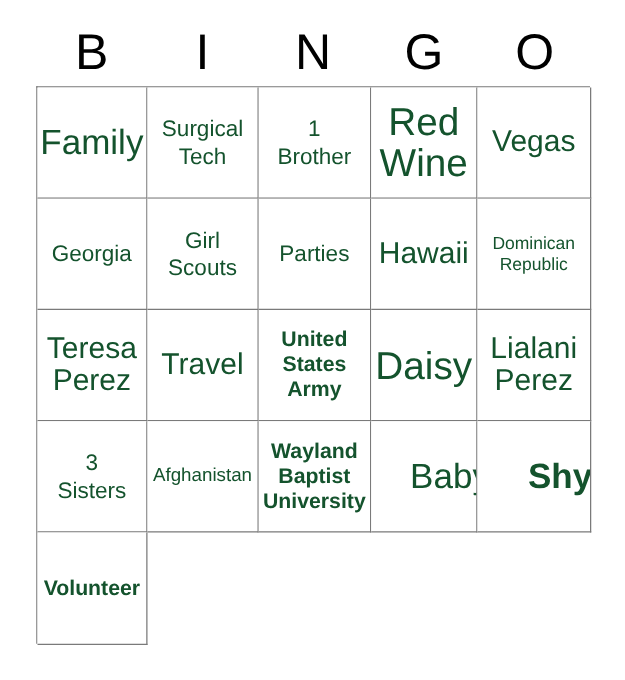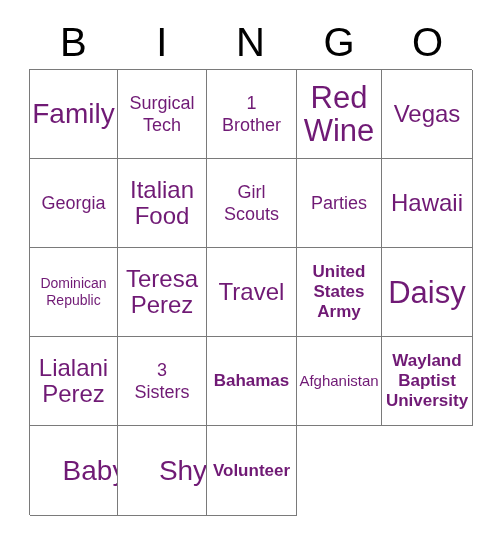--- a/index.html
+++ b/index.html
@@ -68,21 +68,21 @@
     align-items: center;
     justify-content: center;
     text-align: center;
     overflow: hidden;
     padding: 0 1px;
   }
   .cell-text {
     display: block;
     width: 100%;
     text-align: center;
-    color: #701a75;
+    color: #14532d;
     white-space: pre-line;
     word-break: normal;
   }
 
   
   .fs-xxl .cell-text { font-size: 28px; line-height: 40px; margin-left: 42px; }
   .fs-xl  .cell-text { font-size: 31px; line-height: 33px; }
   .fs-l   .cell-text { font-size: 28px; line-height: 30px; }
   .fs-m   .cell-text { font-size: 24px; line-height: 26px; }
   .fs-s   .cell-text { font-size: 18px; line-height: 22px; }
@@ -119,24 +119,20 @@
       <div class="cell fs-xl" style="border-right-color: rgb(122, 122, 122); border-bottom-color: rgb(122, 122, 122);">
         <span class="cell-text">Red
 Wine</span>
       </div>
       <div class="cell fs-m" style="border-right-color: rgb(122, 122, 122); border-bottom-color: rgb(122, 122, 122);">
         <span class="cell-text">Vegas</span>
       </div>
       <div class="cell fs-s" style="border-right-color: rgb(122, 122, 122); border-bottom-color: rgb(122, 122, 122);">
         <span class="cell-text">Georgia</span>
       </div>
-      <div class="cell fs-m" style="border-right-color: rgb(122, 122, 122); border-bottom-color: rgb(122, 122, 122);">
-        <span class="cell-text">Italian
-Food</span>
-      </div>
       <div class="cell fs-s" style="border-right-color: rgb(122, 122, 122); border-bottom-color: rgb(122, 122, 122);">
         <span class="cell-text">Girl
 Scouts</span>
       </div>
       <div class="cell fs-s" style="border-right-color: rgb(122, 122, 122); border-bottom-color: rgb(122, 122, 122);">
         <span class="cell-text">Parties</span>
       </div>
       <div class="cell fs-m" style="border-right-color: rgb(122, 122, 122); border-bottom-color: rgb(122, 122, 122);">
         <span class="cell-text">Hawaii</span>
       </div>
@@ -160,35 +156,32 @@
         <span class="cell-text">Daisy</span>
       </div>
       <div class="cell fs-m" style="border-right-color: rgb(122, 122, 122); border-bottom-color: rgb(122, 122, 122);">
         <span class="cell-text">Lialani
 Perez</span>
       </div>
       <div class="cell fs-s" style="border-right-color: rgb(122, 122, 122); border-bottom-color: rgb(122, 122, 122);">
         <span class="cell-text">3
 Sisters</span>
       </div>
-      <div class="cell fs-xs" style="border-right-color: rgb(122, 122, 122); border-bottom-color: rgb(122, 122, 122);">
-        <span class="cell-text">Bahamas</span>
-      </div>
       <div class="cell fs-xxs" style="border-right-color: rgb(122, 122, 122); border-bottom-color: rgb(122, 122, 122);">
         <span class="cell-text">Afghanistan</span>
       </div>
       <div class="cell fs-xs" style="border-right-color: rgb(122, 122, 122); border-bottom-color: rgb(122, 122, 122);">
         <span class="cell-text">Wayland
 Baptist
 University</span>
       </div>
       <div class="cell fs-xxl" style="border-right-color: rgb(122, 122, 122); border-bottom-color: rgb(122, 122, 122);">
         <span class="cell-text">Baby</span>
       </div>
-      <div class="cell fs-xxl" style="border-right-color: rgb(122, 122, 122); border-bottom-color: rgb(122, 122, 122);">
+      <div class="cell fs-xxl" style="border-right-color: rgb(122, 122, 122); border-bottom-color: rgb(122, 122, 122); font-weight: bold;">
         <span class="cell-text">Shy</span>
       </div>
       <div class="cell fs-xs" style="border-right-color: rgb(122, 122, 122); border-bottom-color: rgb(122, 122, 122);">
         <span class="cell-text">Volunteer</span>
       </div>
     </div>
 
 </div>
 
 </body></html>

